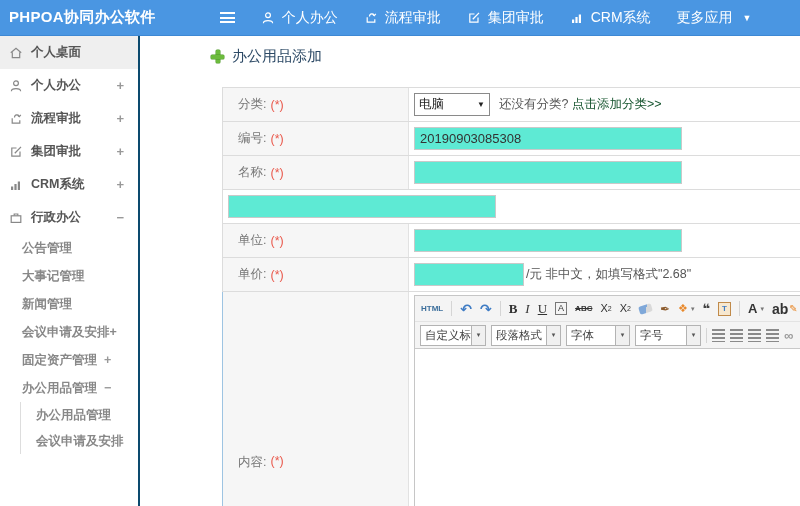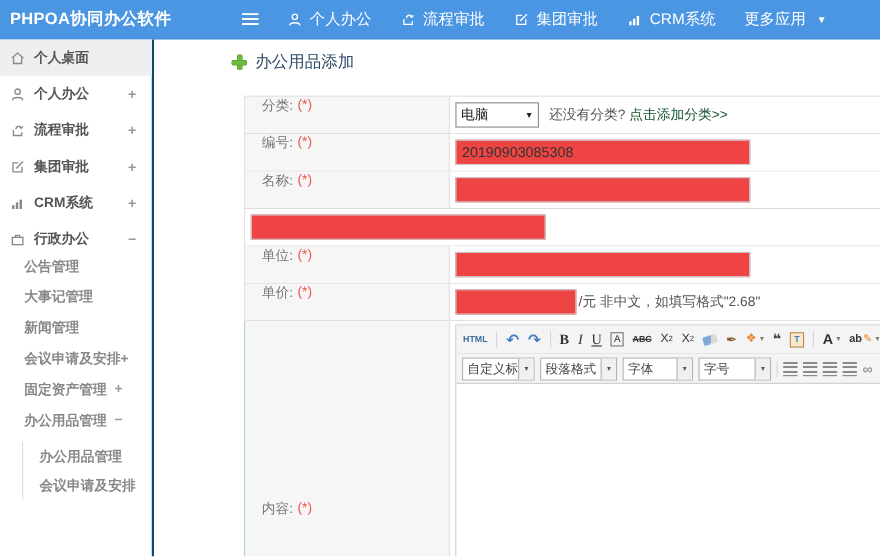--- a/index.html
+++ b/index.html
@@ -24,43 +24,43 @@
   
   .sidebar{
     position:absolute;top:36px;left:0;width:140px;bottom:0;background:#fff;
     border-right:2px solid #0c4a6e;box-sizing:border-box;font-size:12.5px;color:#555;font-weight:bold;
   }
   .s-item{height:33px;display:flex;align-items:center;gap:8px;padding:0 14px 0 9px;cursor:pointer}
   .s-item.active{background:#efefef}
   .s-item .ic svg{display:block}
   .s-item .lbl{white-space:nowrap}
   .s-item .expand{margin-left:auto;color:#999;font-size:13px}
-  .s-sub{height:28px;display:flex;align-items:flex-start;padding-left:22px;color:#888;cursor:pointer;white-space:nowrap}
+  .s-sub{height:28px;display:flex;align-items:center;padding-left:22px;color:#888;cursor:pointer;white-space:nowrap}
   .s-sub .expand{margin-left:7px;color:#999}
   .s-subsub{margin-left:20px;border-left:1px solid #ddd}
   .s-sub2{height:26px;display:flex;align-items:center;padding-left:15px;color:#888;cursor:pointer;white-space:nowrap}
   
   .main{position:absolute;left:141px;top:36px;right:0;bottom:0;background:#fff;overflow:hidden}
   .page-title{position:absolute;left:70px;top:11px;display:flex;align-items:center;gap:8px}
   .page-title h1{margin:0;font-size:15px;font-weight:normal;color:#2d4a66}
   .plus-icon{width:13px;height:13px;position:relative;flex:0 0 13px}
   .plus-icon::before{content:"";position:absolute;left:4.5px;top:0;width:4px;height:13px;background:#6cbb3c;border-radius:1px;box-shadow:0 0 0 .5px #4e9a28}
   .plus-icon::after{content:"";position:absolute;top:4.5px;left:0;height:4px;width:13px;background:#6cbb3c;border-radius:1px;box-shadow:0 0 0 .5px #4e9a28}
   
   .form-table{position:absolute;left:81px;top:51px;width:740px;border-top:1px solid #dcdcdc}
   .frow{display:flex;height:33px;border-bottom:1px solid #dcdcdc;border-left:1px solid #dcdcdc;box-sizing:content-box}
   .frow.row-content{height:300px;border-left:1px solid #9ec4e2}
   .fl{width:186px;flex:0 0 186px;background:#f6f6f6;border-right:1px solid #e2e2e2;
-      display:flex;align-items:flex-start;gap:4px;padding-left:15px;box-sizing:border-box;
+      display:flex;align-items:center;gap:4px;padding-left:15px;box-sizing:border-box;
       font-size:12.5px;color:#777;white-space:nowrap}
   .row-content .fl{align-items:flex-start;padding-top:162px}
   .fv{flex:1;display:flex;align-items:center;padding-left:5px;background:#fff;min-width:0}
   .row-content .fv{align-items:flex-start;padding:3px 0 0 5px}
   .req{color:#e9594c}
-  input.txt{width:256px;height:21px;border:1px solid #c9c9c9;background:#ef4444;font-size:13px;
+  input.txt{width:256px;height:21px;border:1px solid #c9c9c9;background:#5eead4;font-size:13px;
       padding:0 5px;color:#333;font-family:inherit;box-sizing:content-box}
   input.txt.small{width:98px}
   .note{font-size:12.5px;color:#555;margin-left:2px;white-space:nowrap}
   .fake-select{width:66px;height:21px;border:1px solid #8a8a8a;background:#fff;display:flex;
       align-items:center;justify-content:space-between;padding:0 4px;font-size:12.5px;color:#222;cursor:pointer;box-sizing:content-box}
   .sel-caret{font-size:8px;color:#222}
   .hint{margin-left:9px;font-size:12.5px;color:#555;white-space:nowrap}
   .hint a{color:#14532d;text-decoration:none;cursor:pointer}
   
   .editor{width:545px;border:1px solid #c6c6c6;background:#fff}
@@ -79,21 +79,21 @@
   .tb-supsub{font-size:11px}
   .tb-supsub sup,.tb-supsub sub{font-size:7px}
   .tb-eraser{width:13px;height:8px;border-radius:2px;transform:rotate(-18deg);
       background:linear-gradient(115deg,#7fa8d9 55%,#d9d9d9 55%)}
   .tb-brush{color:#8b5a2b;font-size:12px}
   .tb-magic{color:#e8882a;font-size:11px}
   .tb-quote{font-weight:bold;font-size:13px;color:#444}
   .tb-paste{width:11px;height:12px;border:1px solid #c08a4a;background:#f7e8d0;color:#3f7cc4;
       font-size:8px;font-weight:bold;display:flex;align-items:center;justify-content:center}
   .tb-fontcolor{font-size:13px;font-weight:bold}
-  .tb-hl{font-size:10px;font-weight:bold}
+  .tb-hl{font-size:14px;font-weight:bold}
   .tb-pen{color:#e8882a;font-size:10px;margin-left:1px}
   .dd-caret{font-size:7px;color:#777;margin-left:3px}
   .dd{height:19px;border:1px solid #b3b3b3;background:#fff;display:flex;align-items:stretch;
       font-size:11.5px;color:#444;cursor:pointer;box-sizing:content-box}
   .dd .dd-label{display:flex;align-items:center;padding:0 4px;flex:1;white-space:nowrap;overflow:hidden}
   .dd .dd-btn{width:13px;border-left:1px solid #b3b3b3;background:#f0f0f0;display:flex;align-items:center;justify-content:center;font-size:7px;color:#555}
   .align-ic{width:13px;height:13px;cursor:pointer;
       background:repeating-linear-gradient(to bottom,#8a8a8a 0 2px,rgba(0,0,0,0) 2px 4px)}
   .link-ic{color:#999;font-size:13px;font-weight:bold;cursor:pointer;line-height:1}
 </style>

